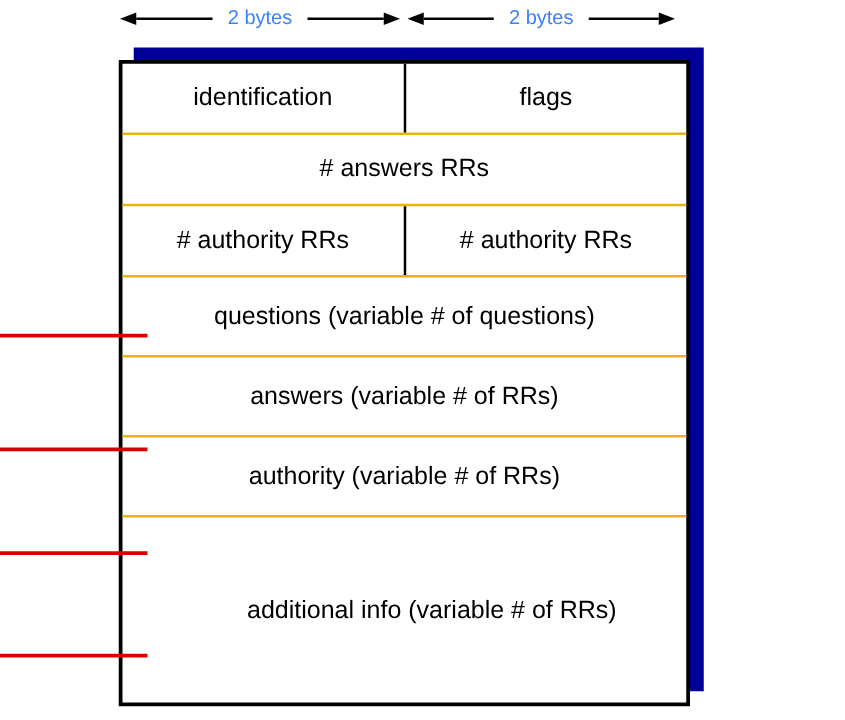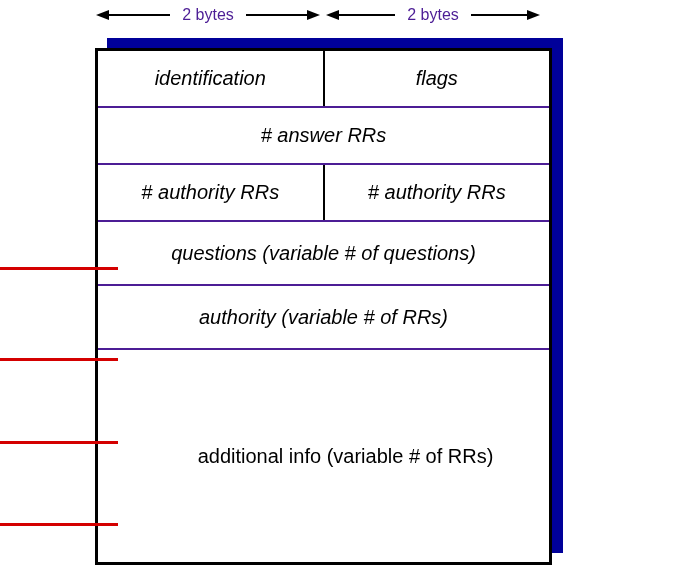--- a/index.html
+++ b/index.html
@@ -33,21 +33,21 @@
     width: 0;
     height: 0;
     border-top: 5px solid transparent;
     border-bottom: 5px solid transparent;
   }
   .byte-arrow .ah-l { border-right: 13px solid #000000; }
   .byte-arrow .ah-r { border-left: 13px solid #000000; }
   .byte-arrow .arrow-label {
     padding: 0 12px;
     font-size: 16px;
-    color: #4c1d95;
+    color: #3b82f6;
     white-space: nowrap;
   }
   .arrow-1 { left: 96px;  width: 224px; }
   .arrow-2 { left: 326px; width: 214px; }
 
   
   .table-shadow {
     position: absolute;
     left: 107px;
     top: 38px;
@@ -69,21 +69,21 @@
     color: #000000;
   }
   .row {
     box-sizing: border-box;
     display: flex;
     align-items: stretch;
   }
   .row.hdr { height: 57px; flex: none; }
   .row.var { height: 64px; flex: none; }
   .row.var-last { flex: 1; padding-left: 44px; }
-  .row.b { border-bottom: 2px solid #4c1d95; font-style: italic; }
+  .row.b { border-bottom: 2px solid #eab308; }
   .cell {
     flex: 1;
     display: flex;
     align-items: center;
     justify-content: center;
     white-space: nowrap;
   }
   .cell.left { border-right: 2px solid #000000; }
   .row.full-cell {
     align-items: center;
@@ -125,27 +125,28 @@
   </div>
 
   <div class="table-shadow" style="background: rgb(0, 0, 153);"></div>
 
   <div class="msg-table">
     <div class="row hdr b">
       <div class="cell left">identification</div>
       <div class="cell">flags</div>
     </div>
     <div class="row hdr b">
-      <div class="cell"># answer RRs</div>
+      <div class="cell"># answers RRs</div>
     </div>
     <div class="row hdr b">
       <div class="cell left"># authority RRs</div>
       <div class="cell"># authority RRs</div>
     </div>
     <div class="row var b full-cell">questions (variable # of questions)</div>
+    <div class="row var b full-cell">answers (variable # of RRs)</div>
     <div class="row var b full-cell">authority (variable # of RRs)</div>
     <div class="row var-last full-cell">additional info (variable # of RRs)</div>
   </div>
 
   <div class="pointer pointer-1" style="background: rgb(212, 0, 0);"></div>
   <div class="pointer pointer-2" style="background: rgb(212, 0, 0);"></div>
   <div class="pointer pointer-3" style="background: rgb(212, 0, 0);"></div>
   <div class="pointer pointer-4" style="background: rgb(212, 0, 0);"></div>
 
 </div>

